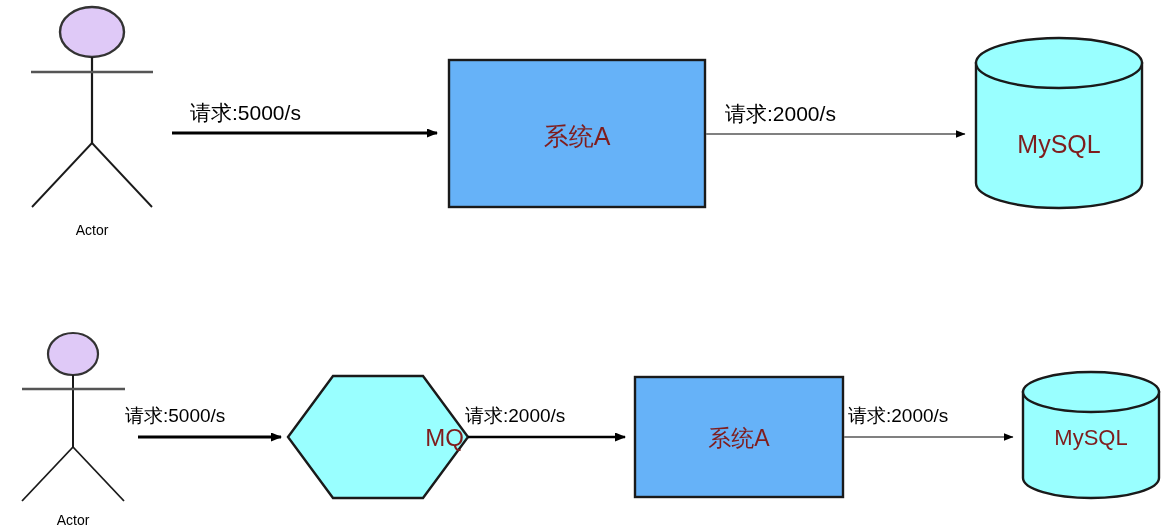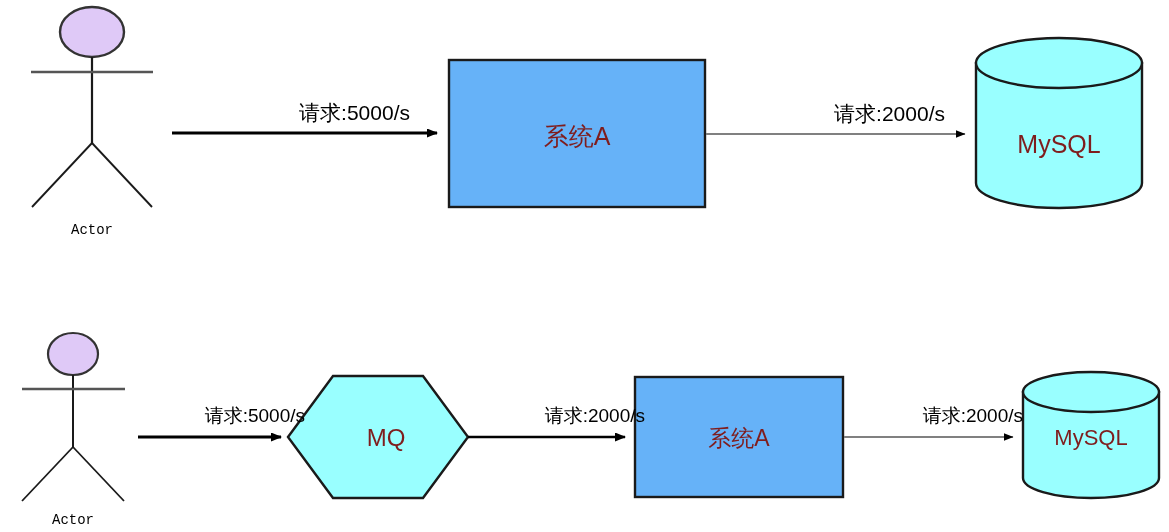--- a/index.html
+++ b/index.html
@@ -21,34 +21,34 @@
     position: absolute;
     top: 0;
     left: 0;
   }
   .edge-label {
     position: absolute;
     font-family: "Liberation Sans", sans-serif;
     font-size: 21px;
     color: #000000;
     white-space: nowrap;
-    text-align: right;
+    text-align: left;
     letter-spacing: 0px;
   }
   .node-label {
     position: absolute;
     font-family: "Liberation Sans", sans-serif;
     font-size: 25px;
     color: #7f1d1d;
     white-space: nowrap;
     text-align: center;
   }
   .actor-label {
     position: absolute;
-    font-family: Liberation Mono, monospace;
+    font-family: Liberation Sans, sans-serif;
     font-size: 14px;
     color: #000000;
     white-space: nowrap;
     text-align: center;
   }
 </style>
 </head>
 <body>
 
 <div id="canvas">
@@ -129,21 +129,21 @@
   <div class="node-label" style="left:449px; top:120px; width:256px;">系统A</div>
 
   <div class="edge-label" style="left:725px; top:100px; width:220px;">请求:2000/s</div>
 
   <div class="node-label" style="left:976px; top:130px; width:166px;">MySQL</div>
 
   <div class="actor-label" style="left:28px; top:512px; width:90px;">Actor</div>
 
   <div class="edge-label" style="left:125px; top:403px; width:180px; font-size:19px;">请求:5000/s</div>
 
-  <div class="node-label" style="left:296px; top:424px; width:180px; font-size:24px;">MQ</div>
+  <div class="node-label" style="left:284px; top:424px; width:180px; font-size:24px;text-align:right;">MQ</div>
 
   <div class="edge-label" style="left:465px; top:403px; width:180px; font-size:19px;">请求:2000/s</div>
 
   <div class="node-label" style="left:635px; top:423px; width:208px; font-size:23px;">系统A</div>
 
   <div class="edge-label" style="left:848px; top:403px; width:175px; font-size:19px;">请求:2000/s</div>
 
   <div class="node-label" style="left:1023px; top:425px; width:136px; font-size:22px;">MySQL</div>
 
 </div>

